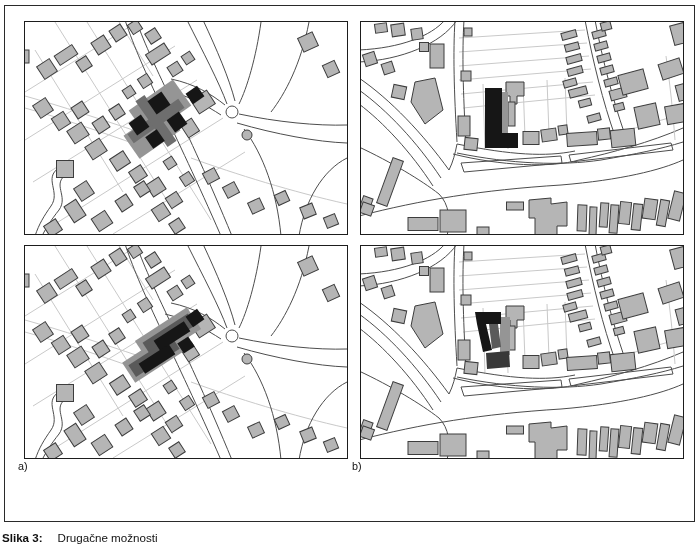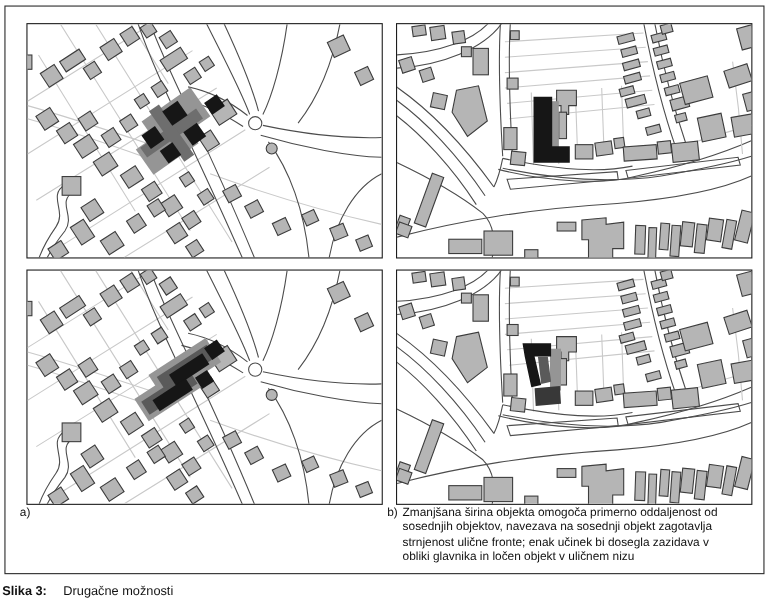--- a/index.html
+++ b/index.html
@@ -240,24 +240,20 @@
           <use href="#devB2"></use>
       </svg>
     </div>
 
     <div class="cap" style="left:13px;top:454px;width:332px">
       <span class="cap-label">a)</span>
     </div>
 
     <div class="cap" style="left:347px;top:454px;width:342px">
       <span class="cap-label">b)</span>
-      <span class="cap-lines">Zmanjšana širina objekta omogoča primerno oddaljenost od
-sosednjih objektov, navezava na sosednji objekt zagotavlja
-strnjenost ulične fronte; enak učinek bi dosegla zazidava v
-obliki glavnika in ločen objekt v uličnem nizu</span>
     </div>
 
   </div>
 
   <div class="fig-caption">
     <span class="lbl">Slika 3:</span><span class="txt">Drugačne možnosti</span>
   </div>
 
 </div>
 

